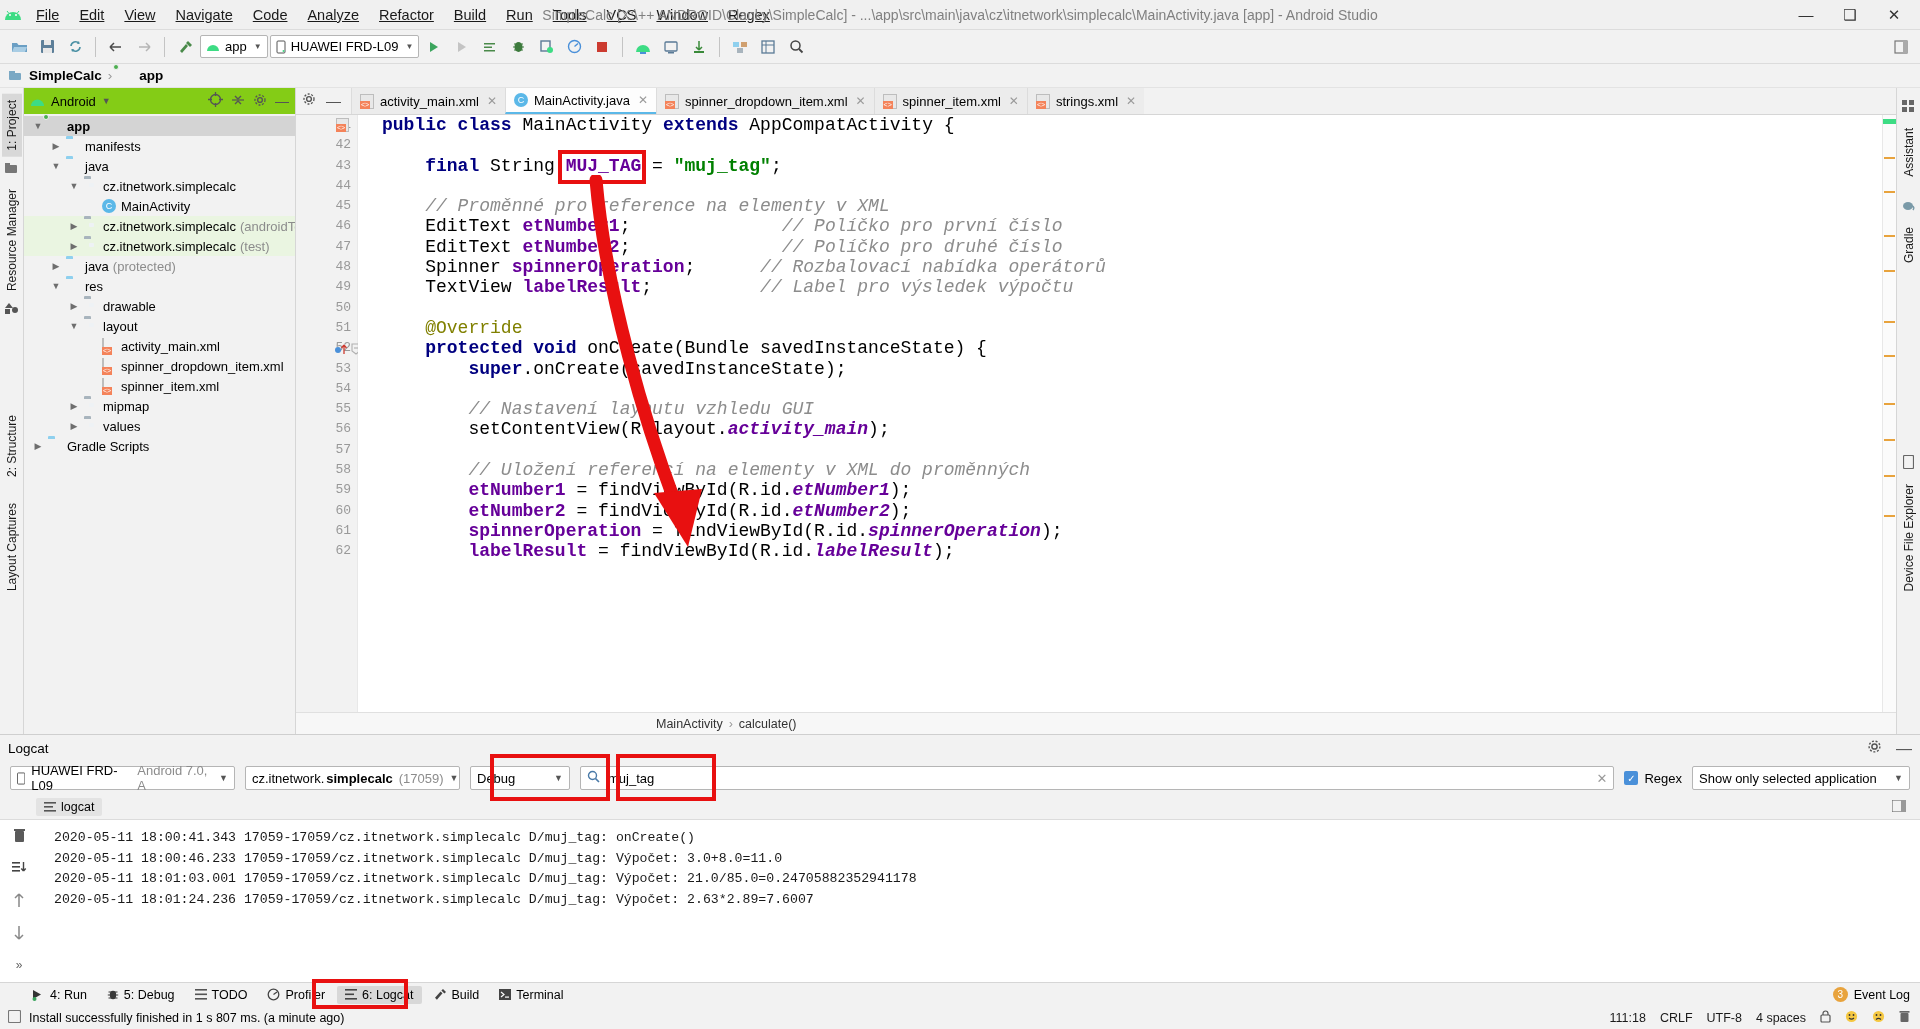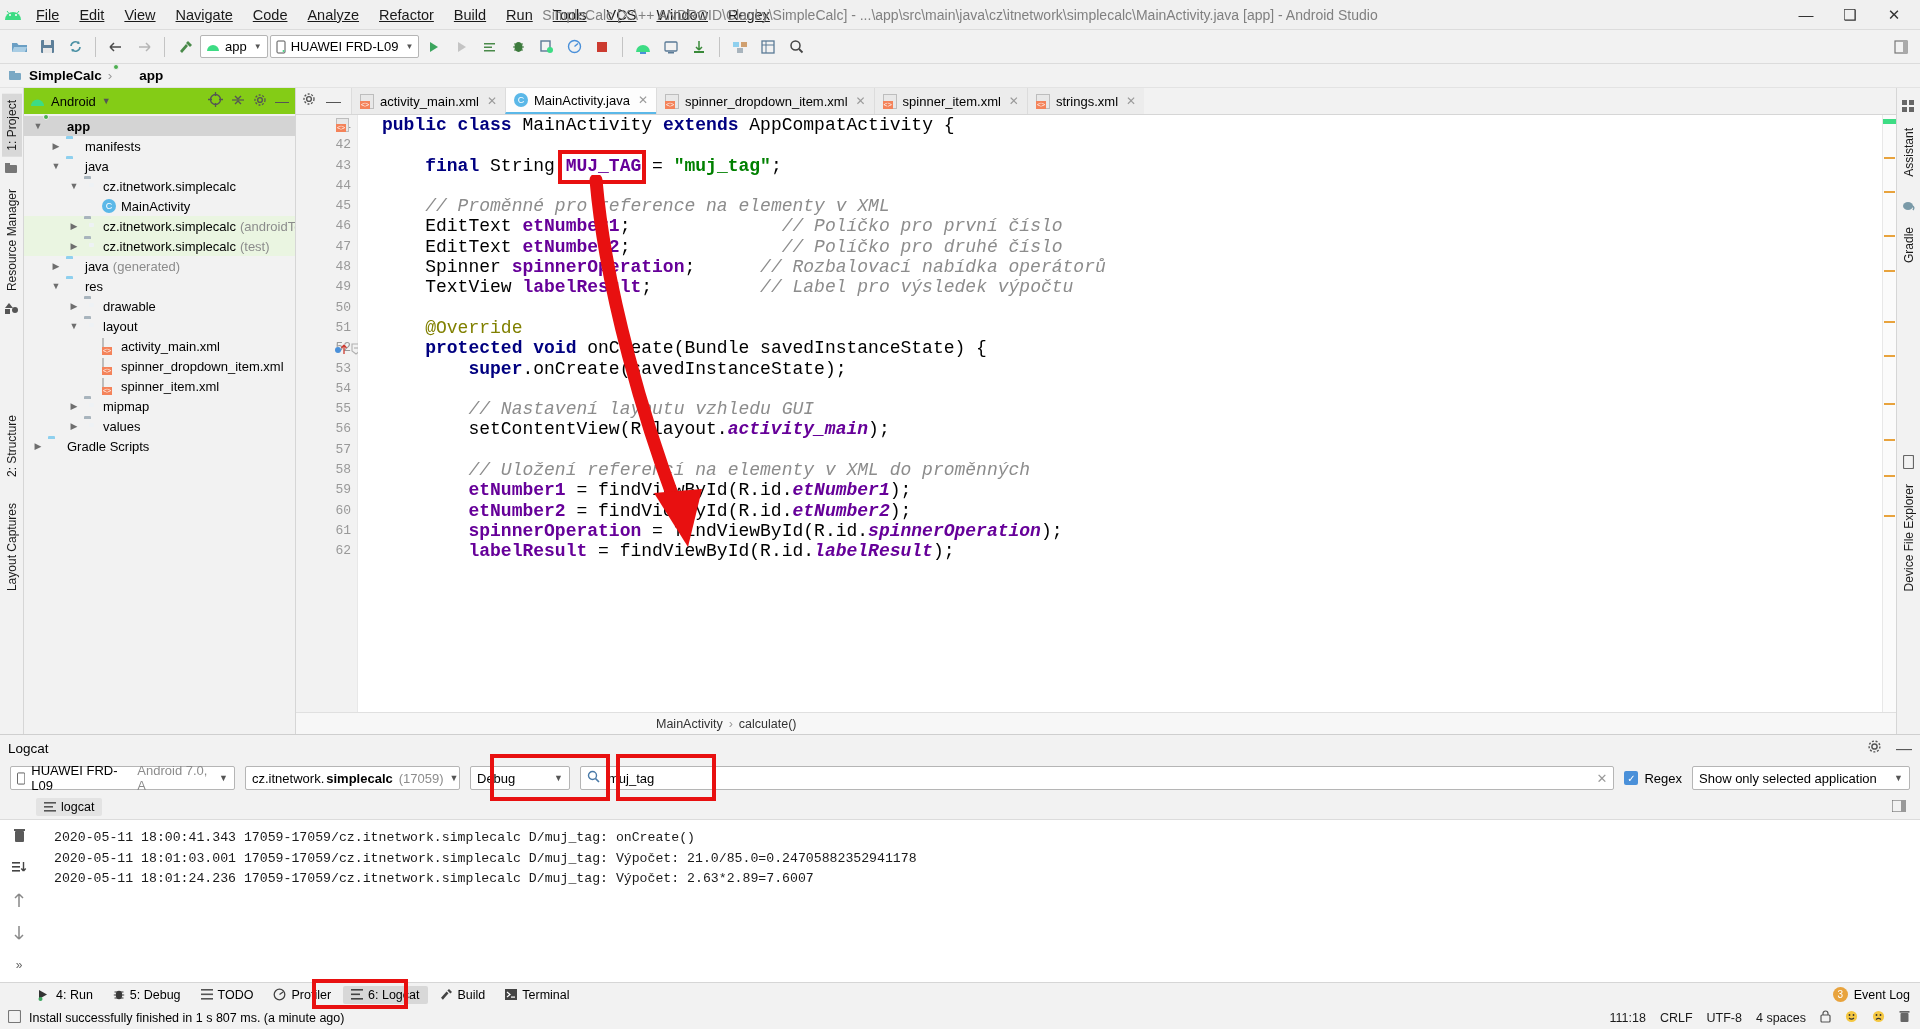--- a/index.html
+++ b/index.html
@@ -144,21 +144,21 @@
   }
   .chk { width:14px;height:14px;background:#4a90d9;border-radius:2px;color:#fff;font-size:10px;display:flex;align-items:center;justify-content:center;}
   .lc-tabs { height:24px; display:flex; align-items:center; padding-left:36px; gap:6px; font-size:12.5px; flex:0 0 24px;}
   .lc-tab { display:flex;align-items:center;gap:5px;padding:2px 8px;background:#e3e3e3;border-radius:2px;}
   .lc-out { flex:1 1 auto; background:#fff; display:flex; min-height:0; border-top:1px solid #dcdcdc;}
   .lc-side { width:38px; flex:0 0 38px; display:flex;flex-direction:column;align-items:center;gap:14px;padding-top:8px; color:#666; background:#fff;}
   .lc-lines { flex:1 1 auto; padding:8px 0 0 16px; overflow:hidden; }
   .lcline { font-family:"Liberation Mono", monospace; font-size:13.2px; line-height:20.5px; white-space:pre; color:#1a1a1a;}
 
   
-  .bottombar { height:24px; background:#f2f2f2; display:flex; align-items:center; padding-left:30px; gap:4px; font-size:12.5px; flex:0 0 24px; border-top:1px solid #d6d6d6;}
+  .bottombar { height:24px; background:#f2f2f2; display:flex; align-items:center; padding-left:24px; gap:4px; font-size:12.5px; flex:0 0 24px; border-top:1px solid #d6d6d6;}
   .bb-item { display:flex; align-items:center; gap:5px; padding:2px 8px; border-radius:2px;}
   .bb-item.sel { background:#d8d8d8; }
   .bb-right { margin-left:auto; display:flex; align-items:center; gap:10px; padding-right:10px;}
   .evtlog { display:flex; align-items:center; gap:6px; }
   .evtbadge { width:15px;height:15px;border-radius:50%;background:#e8a33d;color:#fff;font-size:10px;display:flex;align-items:center;justify-content:center;}
 
   .statusbar { height:23px; background:#f2f2f2; display:flex; align-items:center; padding-left:8px; gap:8px; font-size:12.5px; flex:0 0 23px;}
   .sb-right { margin-left:auto; display:flex; align-items:center; gap:14px; padding-right:10px; color:#1a1a1a;}
 
   
@@ -447,21 +447,21 @@
           <div class="trow green" style="padding-left: 44px;">
             <span class="arrow">▶</span>
             <span class="fico"><span class="folder grey"></span></span>
             <span class="tlabel">cz.itnetwork.simplecalc</span>
             <span class="tlabel tdim">(test)</span>
           </div>
           <div class="trow" style="padding-left: 26px;">
             <span class="arrow">▶</span>
             <span class="fico"><span class="folder" style="background:#9fc6dd"></span></span>
             <span class="tlabel">java</span>
-            <span class="tlabel tdim">(generated)</span>
+            <span class="tlabel tdim">(protected)</span>
           </div>
           <div class="trow" style="padding-left: 26px;">
             <span class="arrow">▼</span>
             <span class="fico"><span class="folder" style="background:#a8b4bd"></span></span>
             <span class="tlabel">res</span>
           </div>
           <div class="trow" style="padding-left: 44px;">
             <span class="arrow">▶</span>
             <span class="fico"><span class="folder grey"></span></span>
             <span class="tlabel">drawable</span>
@@ -755,20 +755,21 @@
         </span>
         <span>
           <svg width="12" height="16" viewBox="0 0 12 16">
               <path d="M6 1v13M6 14l-4-4M6 14l4-4" stroke="#888" stroke-width="1.5" fill="none"></path>
             </svg>
         </span>
         <span style="font-size:12px;color:#666;">»</span>
       </div>
       <div class="lc-lines" id="lclines">
           <div class="lcline">2020-05-11 18:00:41.343 17059-17059/cz.itnetwork.simplecalc D/muj_tag: onCreate()</div>
+          <div class="lcline">2020-05-11 18:00:46.233 17059-17059/cz.itnetwork.simplecalc D/muj_tag: Výpočet: 3.0+8.0=11.0</div>
           <div class="lcline">2020-05-11 18:01:03.001 17059-17059/cz.itnetwork.simplecalc D/muj_tag: Výpočet: 21.0/85.0=0.24705882352941178</div>
           <div class="lcline">2020-05-11 18:01:24.236 17059-17059/cz.itnetwork.simplecalc D/muj_tag: Výpočet: 2.63*2.89=7.6007</div>
         </div>
     </div>
   </div>
 
   <div class="bottombar" style="position:relative;">
     <div class="bb-item">
       <svg width="13" height="12" viewBox="0 0 13 12">
           <path d="M1 1l8 4.5L1 10z" fill="#333"></path>

